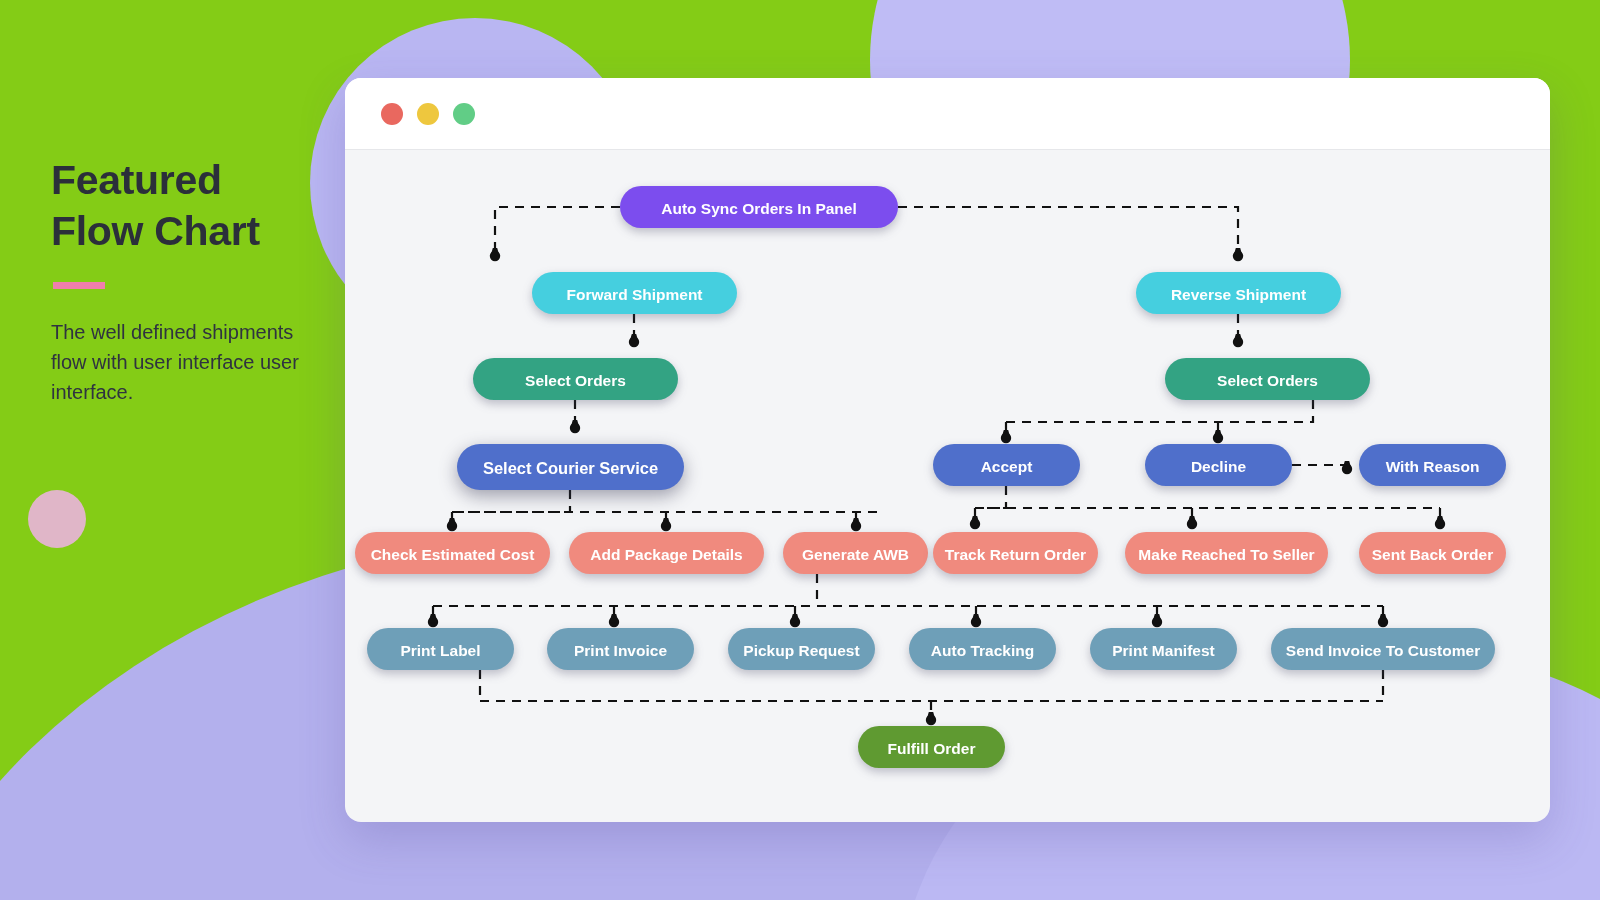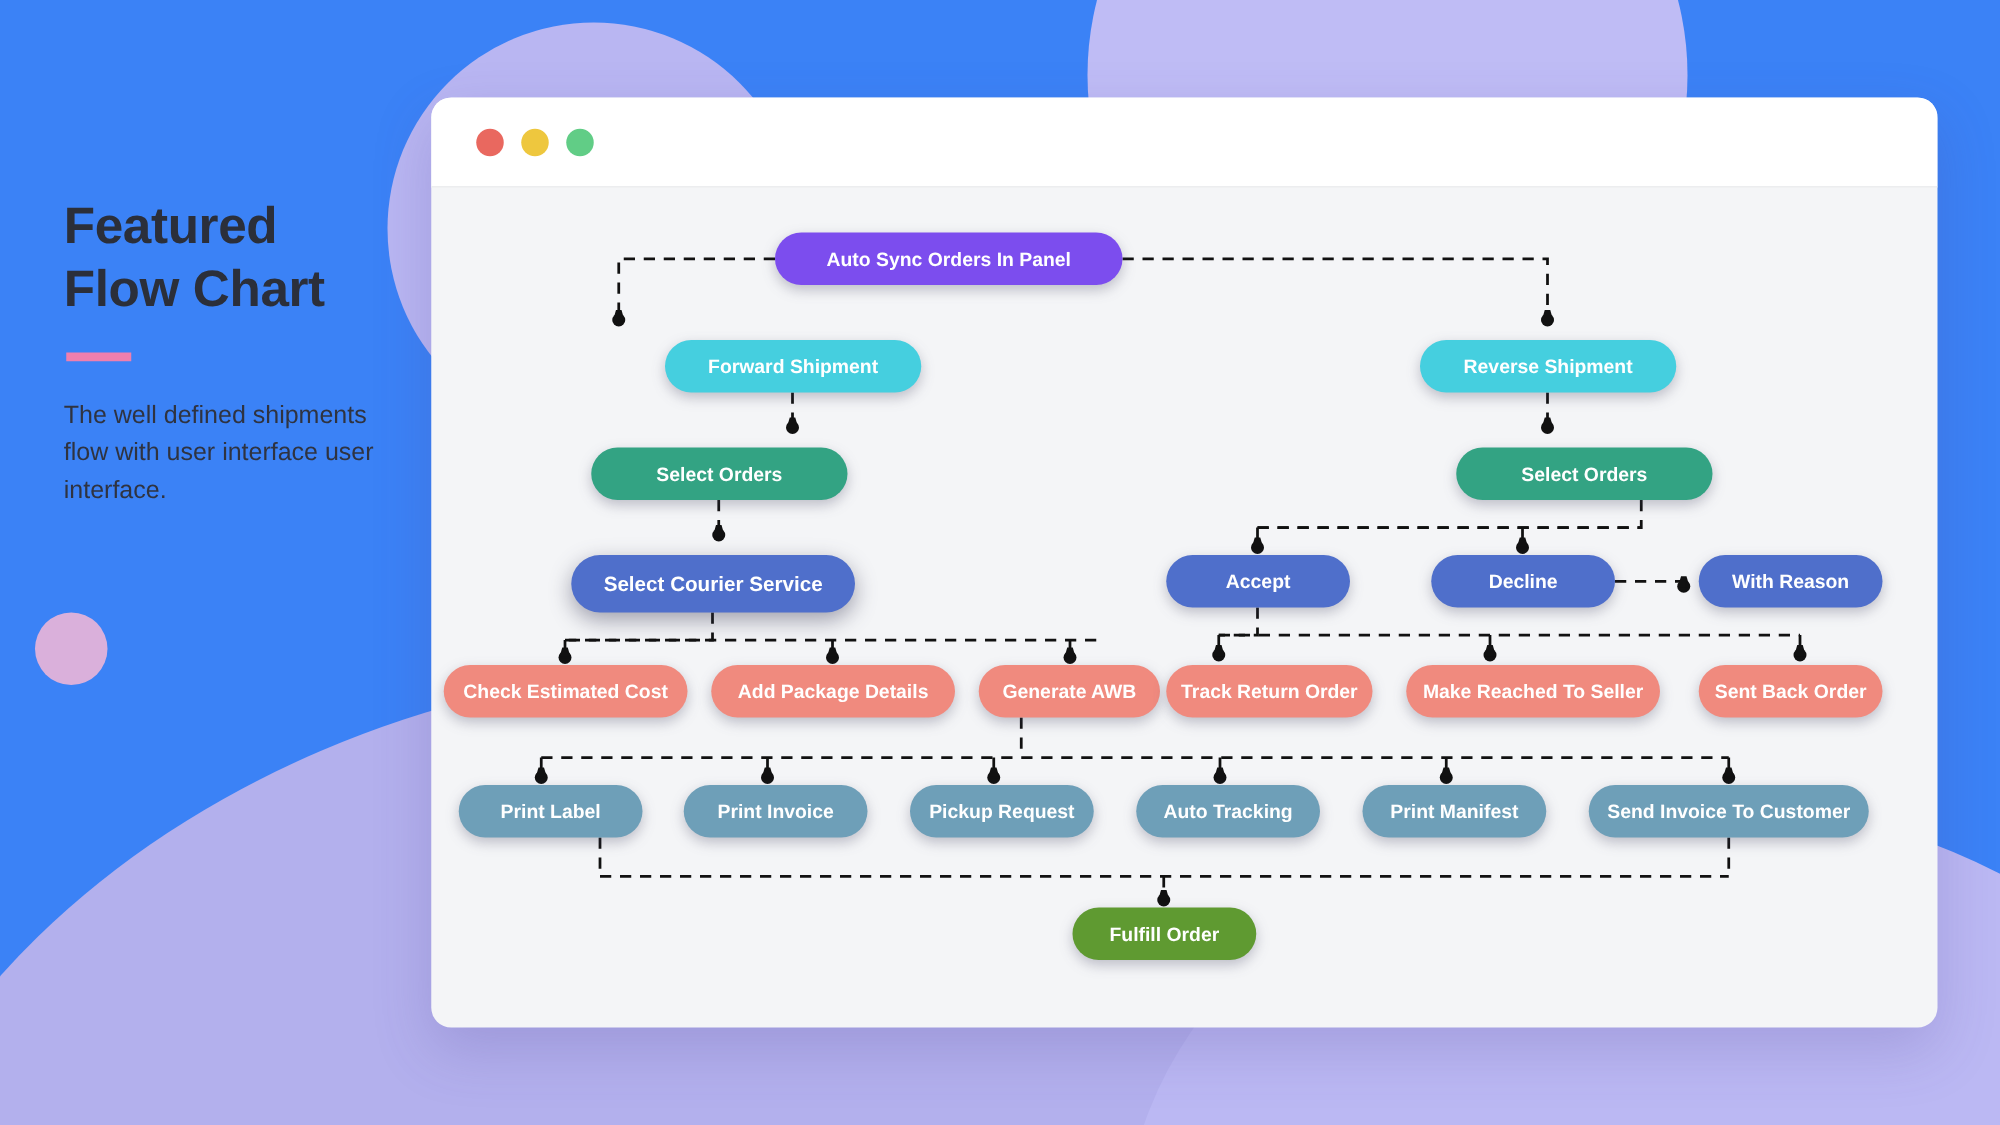--- a/index.html
+++ b/index.html
@@ -8,21 +8,21 @@
     width: 1600px;
     height: 900px;
     overflow: hidden;
     font-family: "Liberation Sans", sans-serif;
   }
 
   #stage {
     position: relative;
     width: 1600px;
     height: 900px;
-    background: #3b82f6;
+    background: #84cc16;
     overflow: hidden;
   }
 
   
   .bg-shape { position: absolute; border-radius: 50%; pointer-events: none; }
 
   #blob-top-right {
     width: 330px; height: 330px;
     left: 310px; top: 18px;
     background: #b9b6f2;

